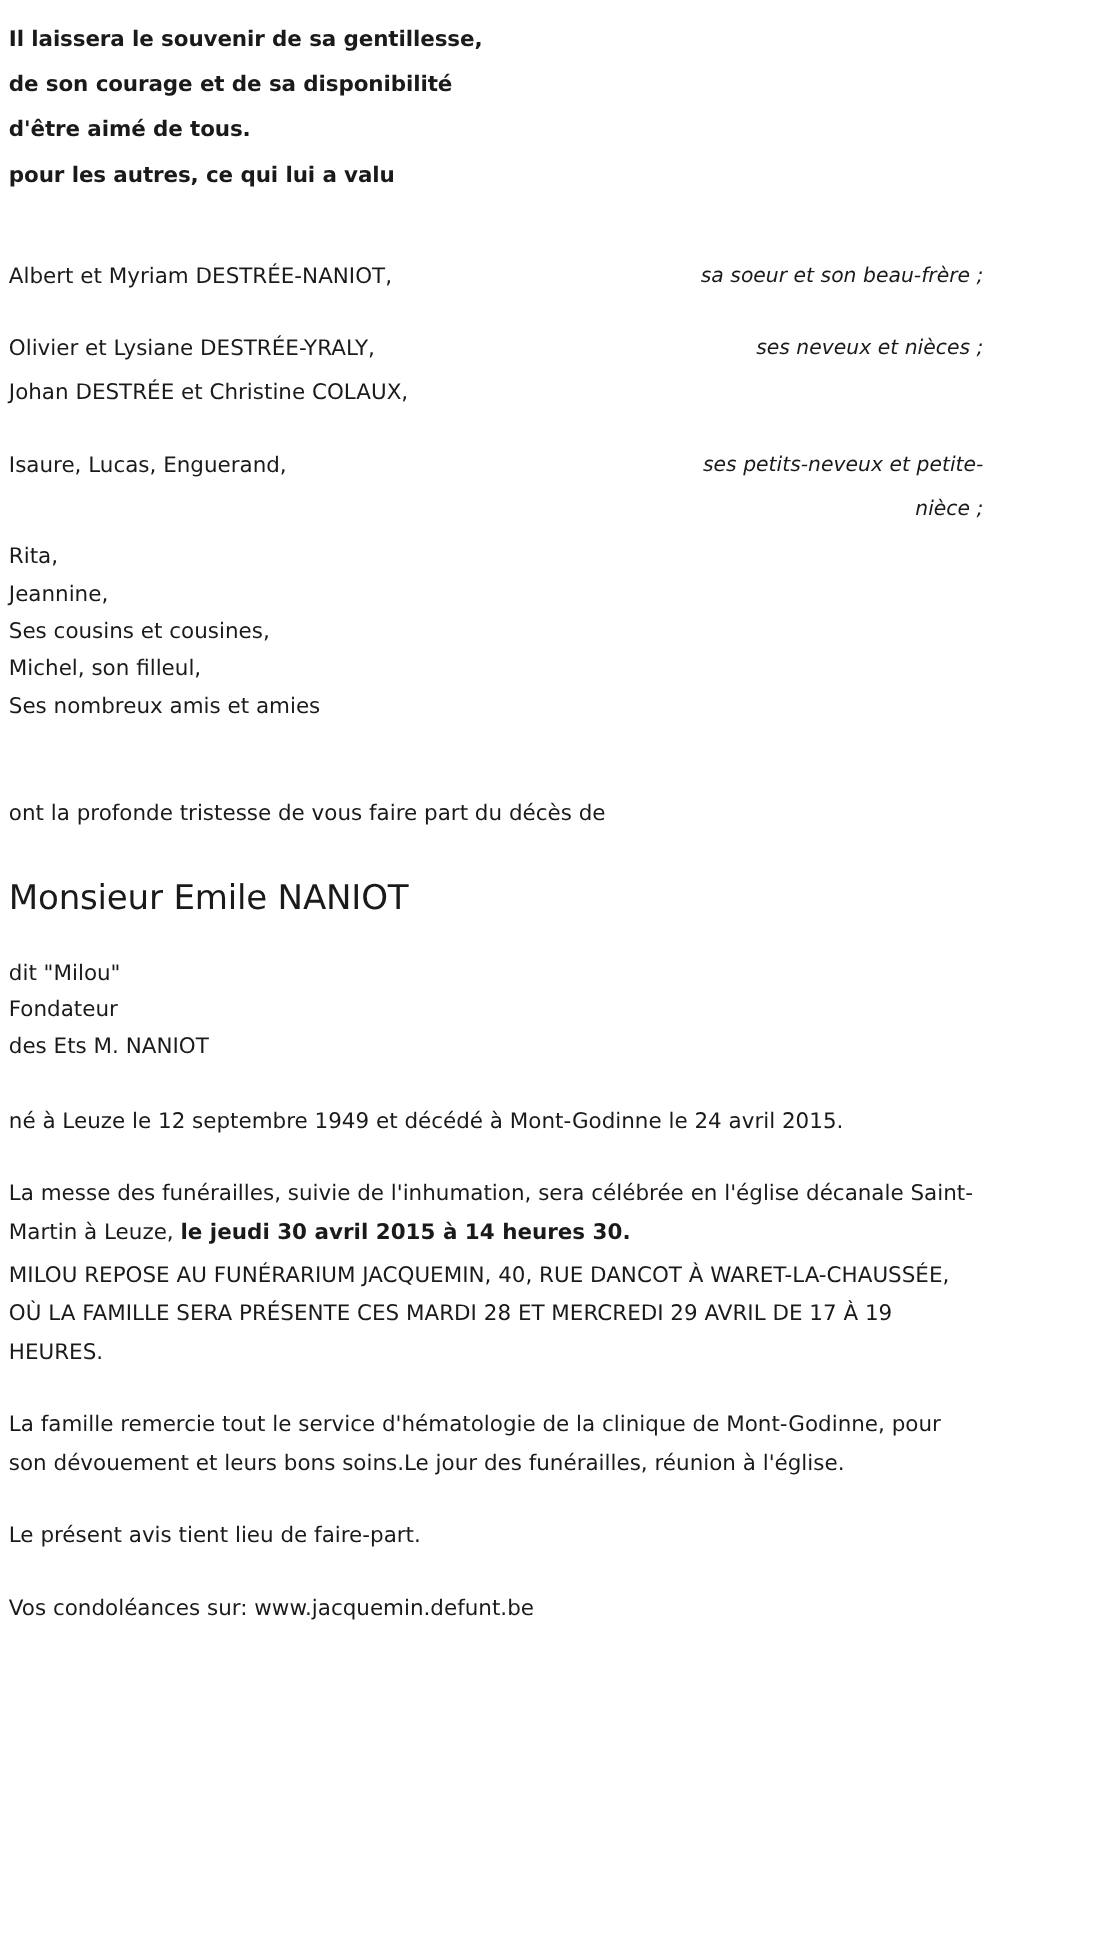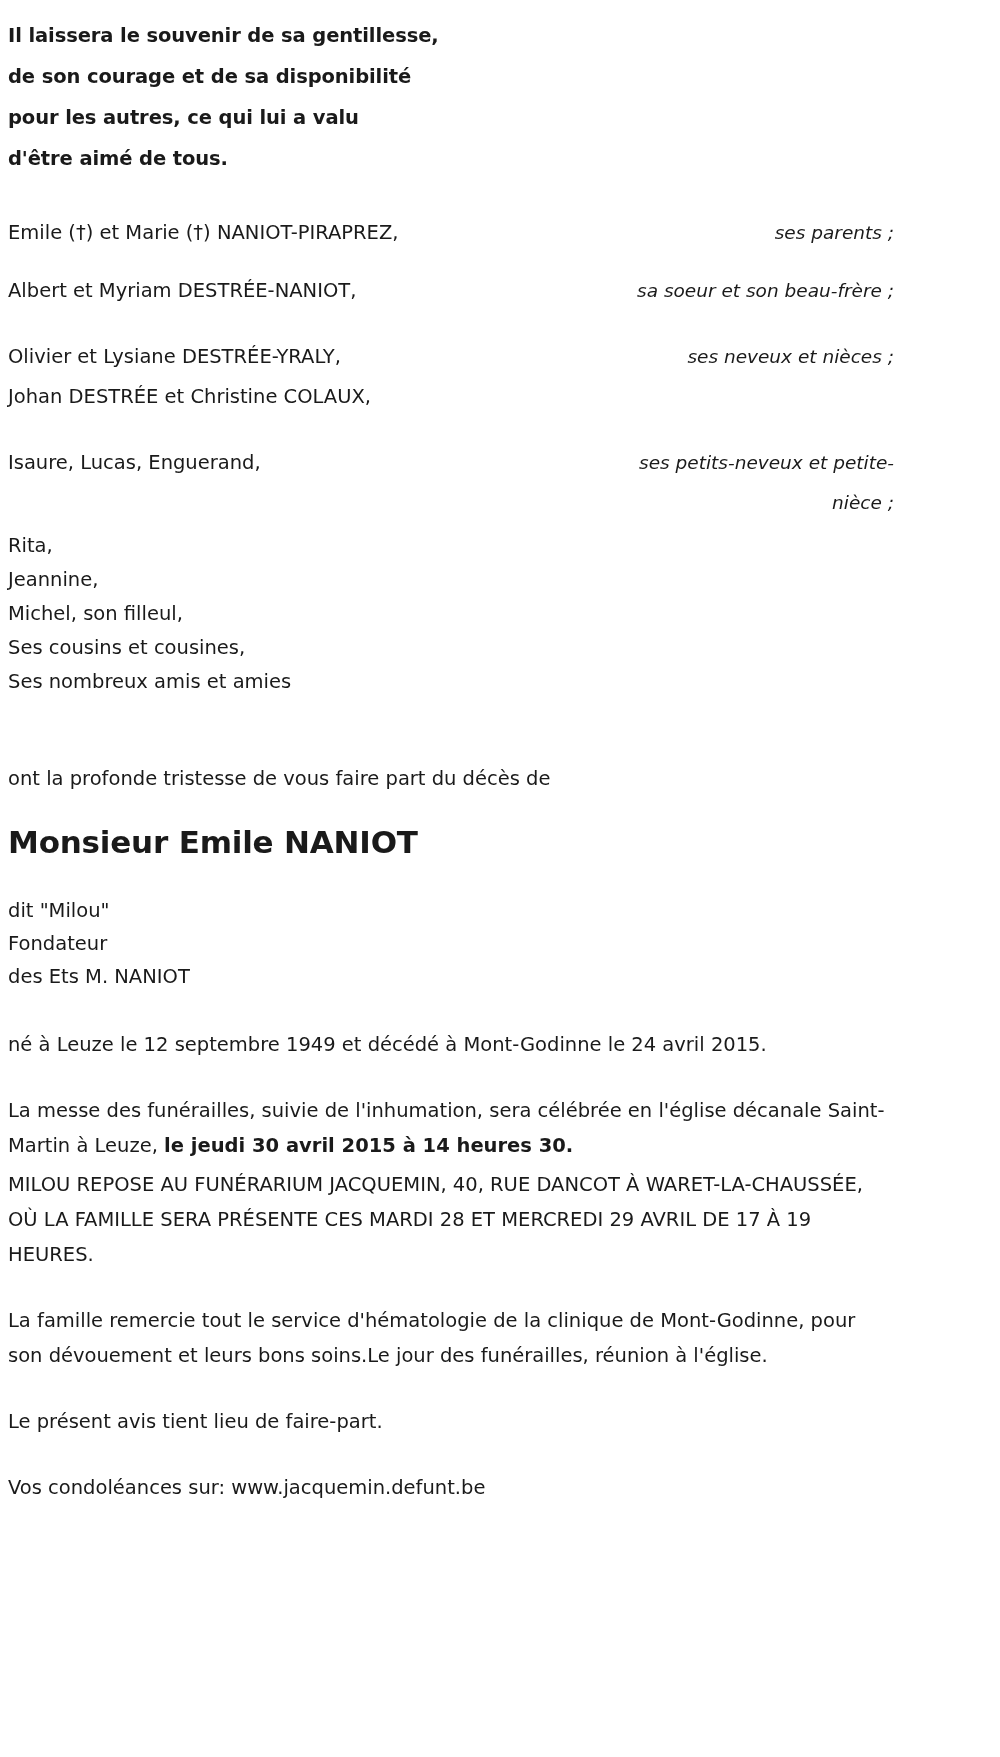--- a/index.html
+++ b/index.html
@@ -70,25 +70,25 @@
 
   
   .announce {
     font-size: 19.5px;
     line-height: 30px;
     margin-top: 65px;
   }
 
   
   .deceased-name {
-    font-weight: bold;
+    font-weight: normal;
     font-size: 31px;
     line-height: 40px;
     letter-spacing: -0.2px;
-    margin-top: 28px;
+    margin-top: 42px;
   }
 
   
   .roles {
     font-size: 19.5px;
     line-height: 33px;
     margin-top: 32px;
   }
   .roles .nline { display: block; }
 
@@ -107,32 +107,26 @@
   }
 </style>
 </head>
 <body>
 
 <div class="page">
 
   <div class="intro">
     <span class="vline">Il laissera le souvenir de sa gentillesse,</span>
     <span class="vline">de son courage et de sa disponibilité</span>
+    <span class="vline">d'être aimé de tous.</span>
     <span class="vline">pour les autres, ce qui lui a valu</span>
-    <span class="vline">d'être aimé de tous.</span>
   </div>
 
   <div class="relations">
 
-    <div class="rel-row">
-      <div class="rel-names">
-        <span class="nline">Emile (†) et Marie (†) NANIOT-PIRAPREZ,</span>
-      </div>
-      <div class="rel-label">ses parents ;</div>
-    </div>
 
     <div class="gap-s"></div>
 
     <div class="rel-row">
       <div class="rel-names">
         <span class="nline">Albert et Myriam DESTRÉE-NANIOT,</span>
       </div>
       <div class="rel-label">sa soeur et son beau-frère ;</div>
     </div>
 
@@ -153,22 +147,22 @@
         <span class="nline">Isaure, Lucas, Enguerand,</span>
       </div>
       <div class="rel-label">ses petits-neveux et petite-nièce ;</div>
     </div>
 
   </div>
 
   <div class="plain-list">
     <span class="nline">Rita,</span>
     <span class="nline">Jeannine,</span>
+    <span class="nline">Ses cousins et cousines,</span>
     <span class="nline">Michel, son filleul,</span>
-    <span class="nline">Ses cousins et cousines,</span>
     <span class="nline">Ses nombreux amis et amies</span>
   </div>
 
   <div class="announce">ont la profonde tristesse de vous faire part du décès de</div>
 
   <div class="deceased-name">Monsieur Emile NANIOT</div>
 
   <div class="roles">
     <span class="nline">dit "Milou"</span>
     <span class="nline">Fondateur</span>

